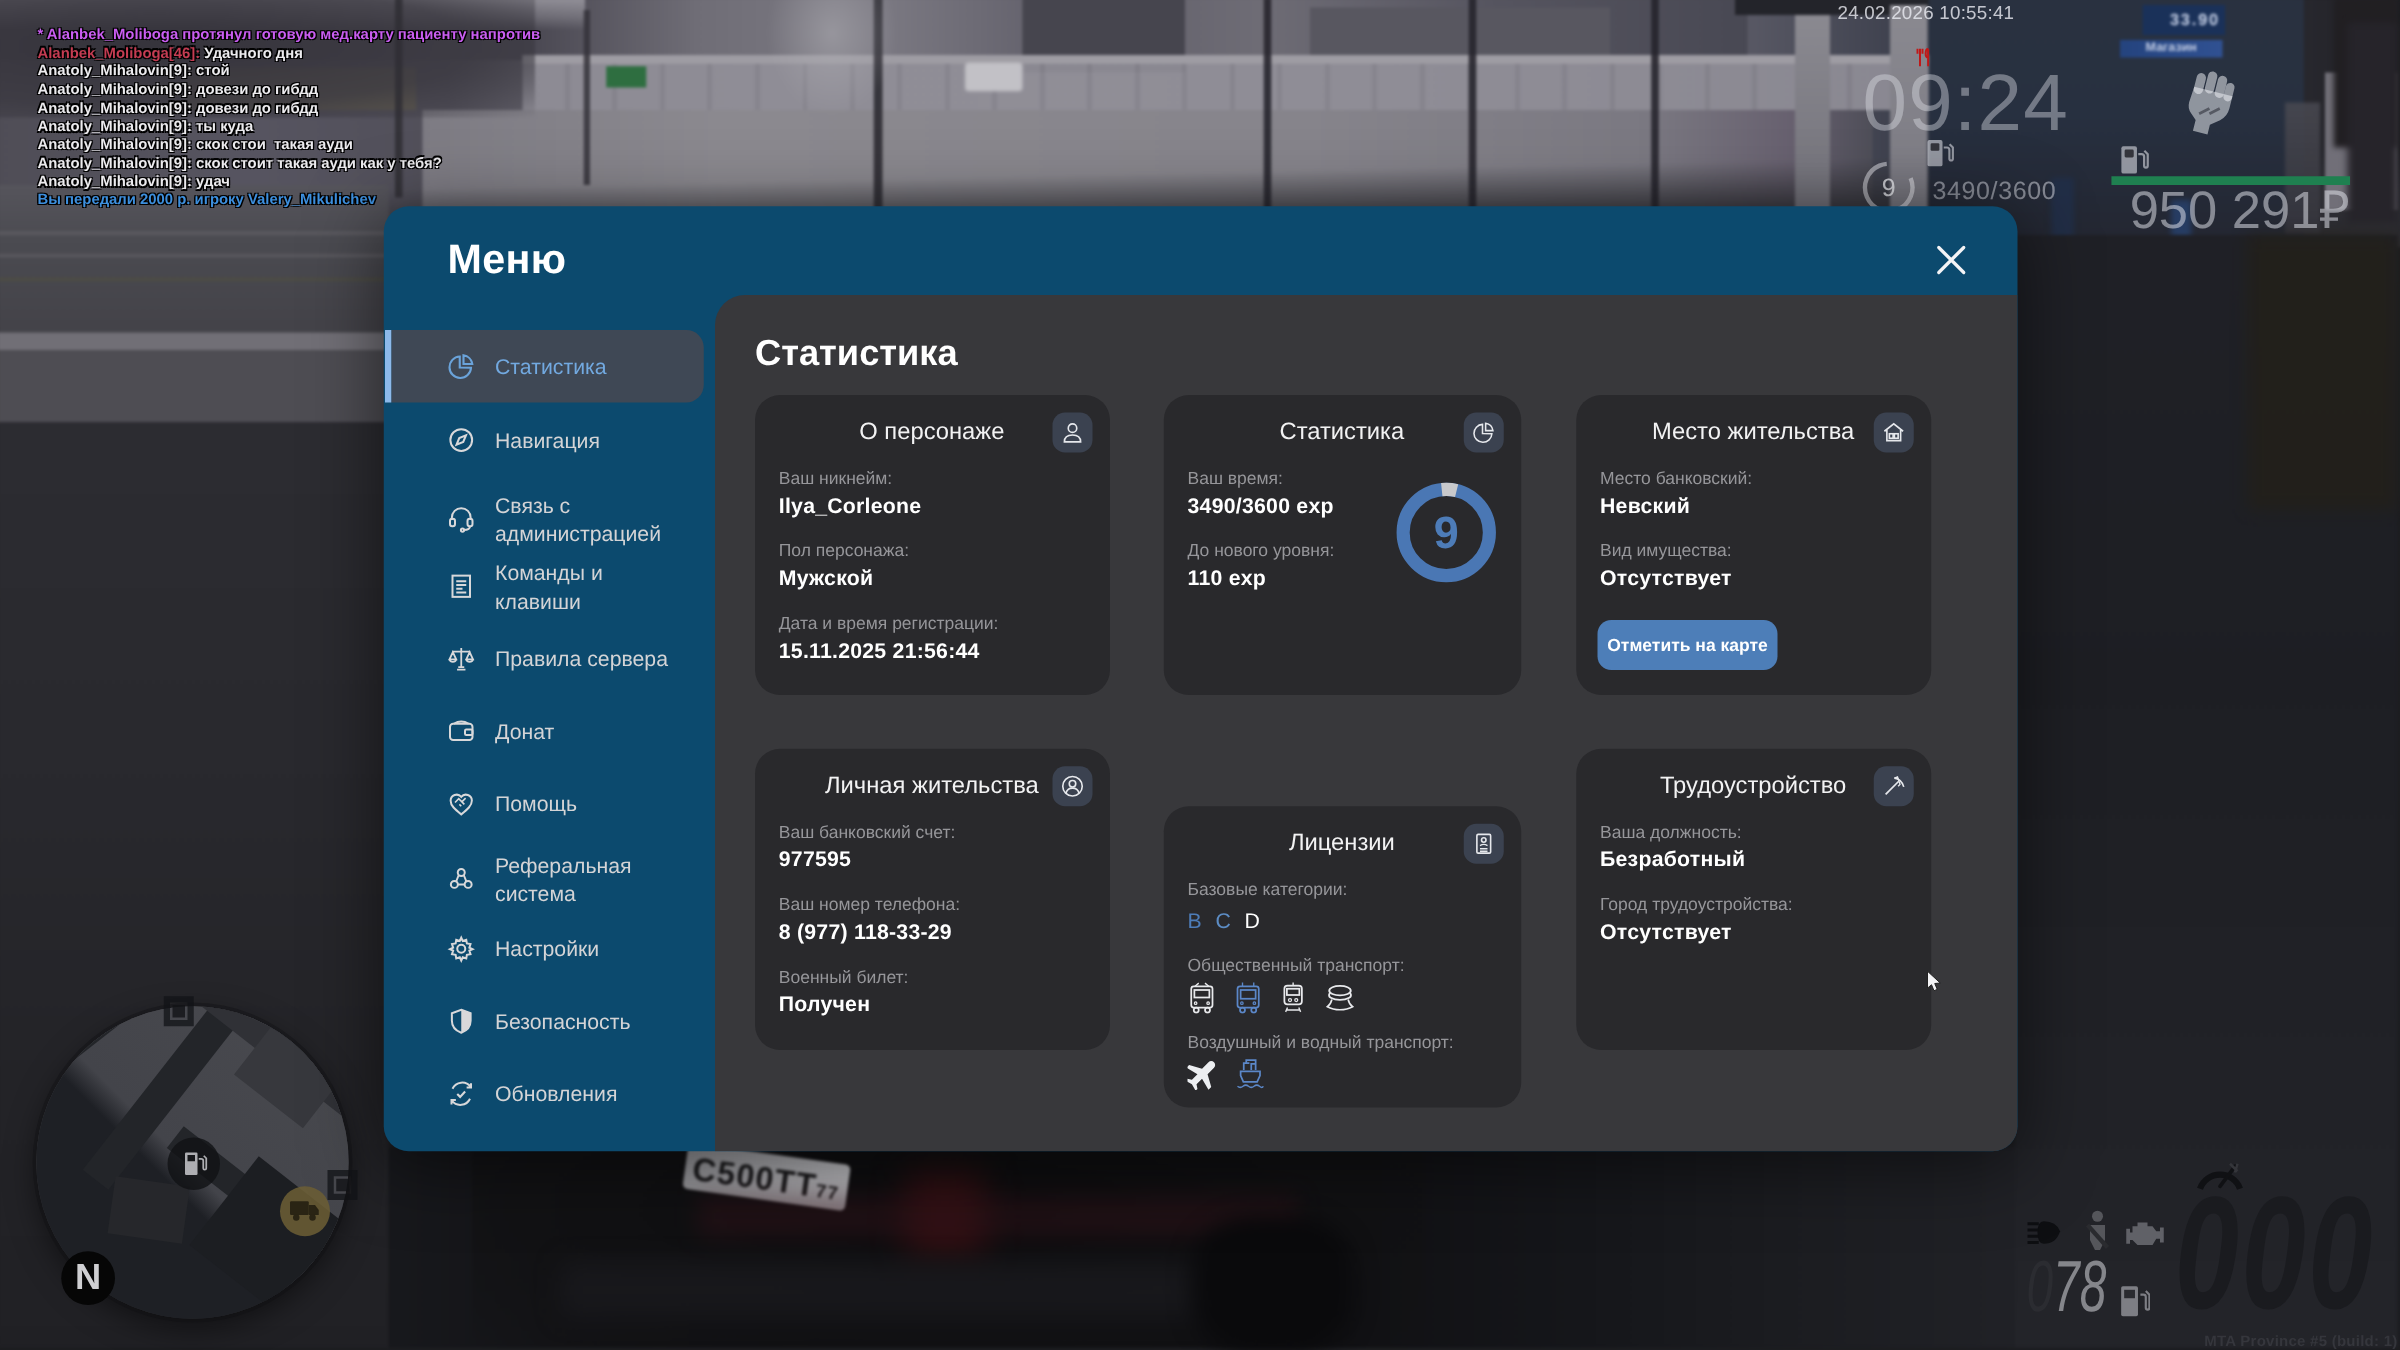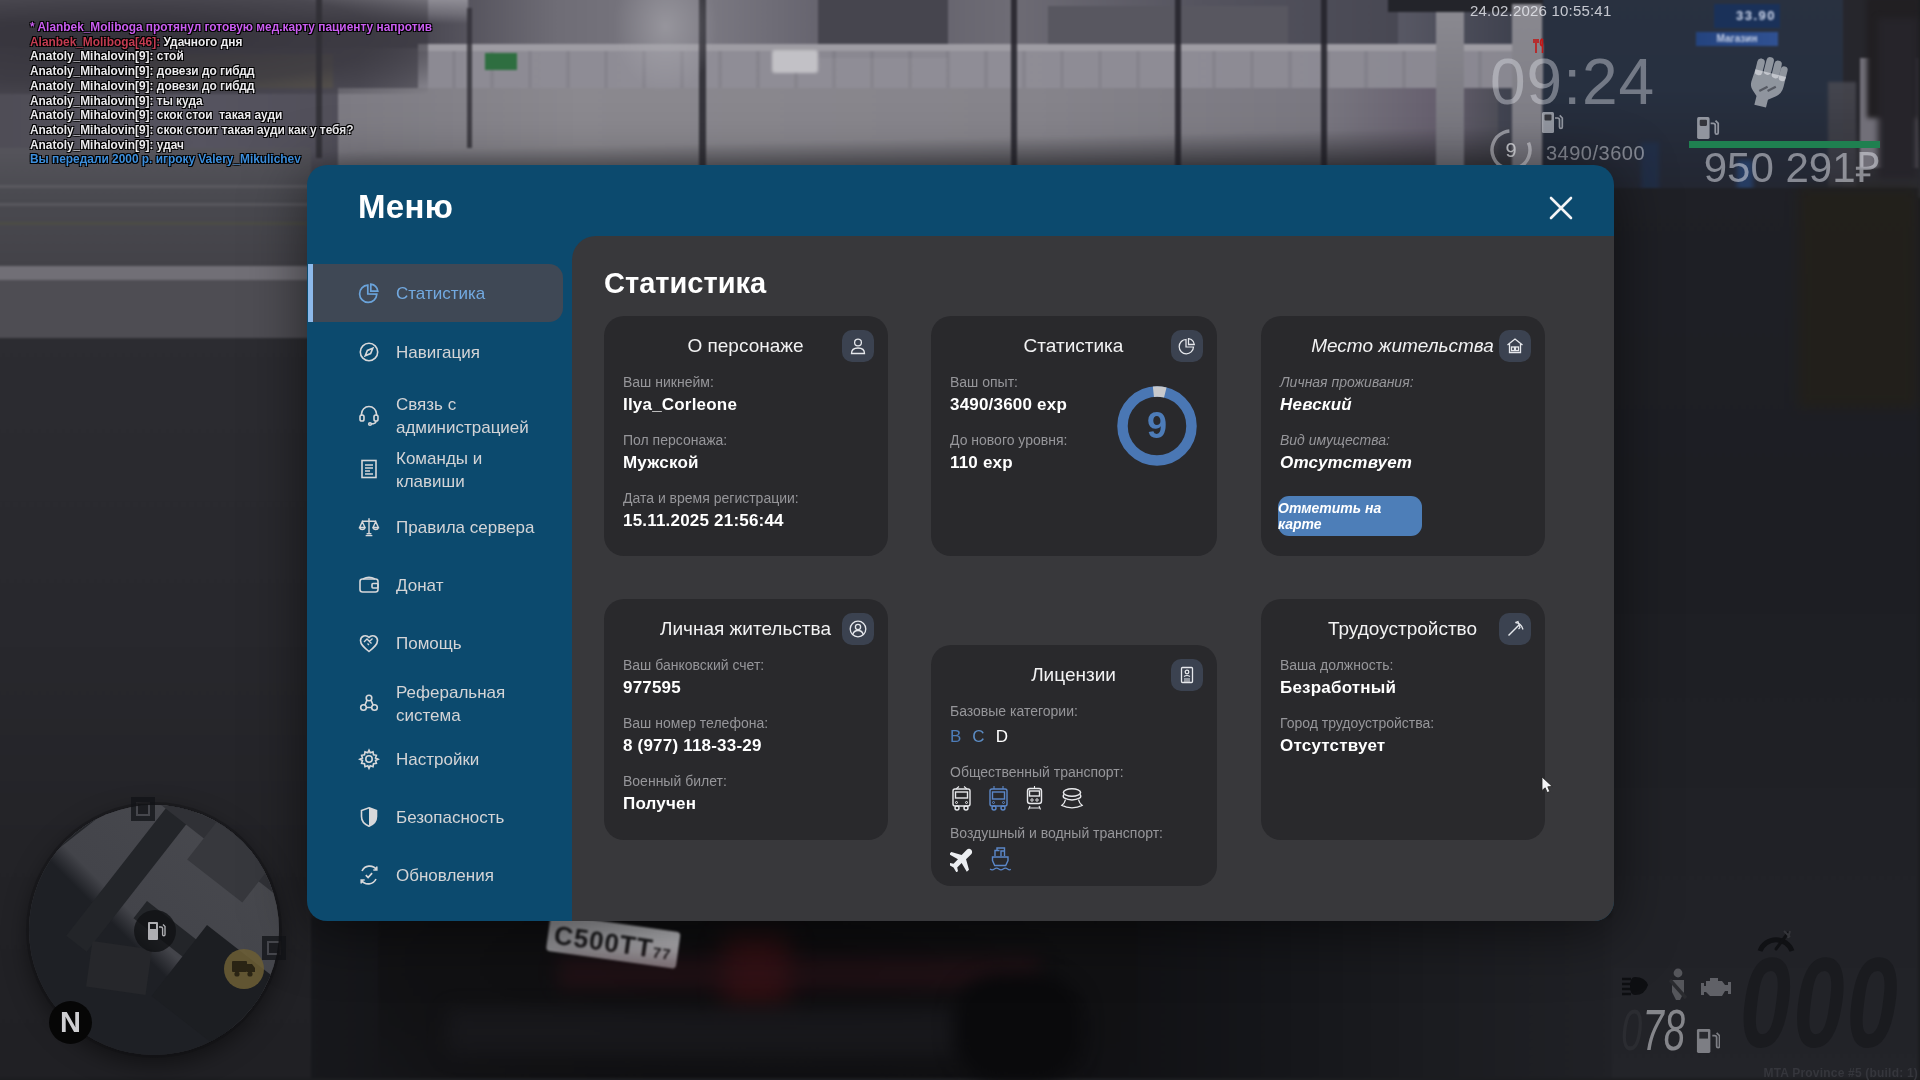--- a/index.html
+++ b/index.html
@@ -356,41 +356,41 @@
         </div>
 
         <div class="card" style="left:359px;top:80px;width:286px;">
           <div class="ct">Статистика</div>
           <div class="chip">
               <svg width="20" height="20" viewBox="0 0 24 24" fill="none" stroke="#e6e8ec" stroke-width="1.5">
             <path d="M10.8 4.2 a8.6 8.6 0 1 0 9 9 L10.8 13 z"></path>
                 <path d="M13.8 3.2 a8.4 8.4 0 0 1 7 7 L13.8 10.2 z"></path>
           </svg>
             </div>
-          <div class="lbl">Ваш опыт:</div>
+          <div class="lbl">Ваш время:</div>
           <div class="val">3490/3600 exp</div>
           <div class="lbl">До нового уровня:</div>
           <div class="val">110 exp</div>
           <svg style="position:absolute;left:181px;top:65px;" width="90" height="90" viewBox="0 0 90 90">
             <circle cx="45" cy="45" r="34.5" stroke="#4a77b4" stroke-width="10.5" fill="none"></circle>
             <path d="M41.4 10.7 A34.5 34.5 0 0 1 53.3 11.5" stroke="#c8c9cc" stroke-width="10.5" fill="none"></path>
             <text x="45" y="57" font-size="36" font-weight="bold" text-anchor="middle" fill="#4d7cb8" font-family="Liberation Sans">9</text>
           </svg>
         </div>
 
-        <div class="card" style="left:689px;top:80px;font-style:italic;">
+        <div class="card" style="left:689px;top:80px;">
           <div class="ct">Место жительства</div>
           <div class="chip">
               <svg width="20" height="20" viewBox="0 0 20 20" fill="none" stroke="#e6e8ec" stroke-width="1.3">
             <path d="M2.5 9 L10 3 l7.5 6 M4.5 8 v8.5 h11 V8"></path>
             <rect x="6.5" y="11" width="3" height="3.6"></rect>
                 <rect x="10.5" y="11" width="3" height="3.6"></rect>
           </svg>
             </div>
-          <div class="lbl">Личная проживания:</div>
+          <div class="lbl">Место банковский:</div>
           <div class="val">Невский</div>
           <div class="lbl">Вид имущества:</div>
           <div class="val">Отсутствует</div>
           <div id="btnmap">Отметить на карте</div>
         </div>
 
         <div class="card" style="left:32px;top:363px;height:241px;">
           <div class="ct">Личная жительства</div>
           <div class="chip">
               <svg width="20" height="20" viewBox="0 0 20 20" fill="none" stroke="#e6e8ec" stroke-width="1.3">

